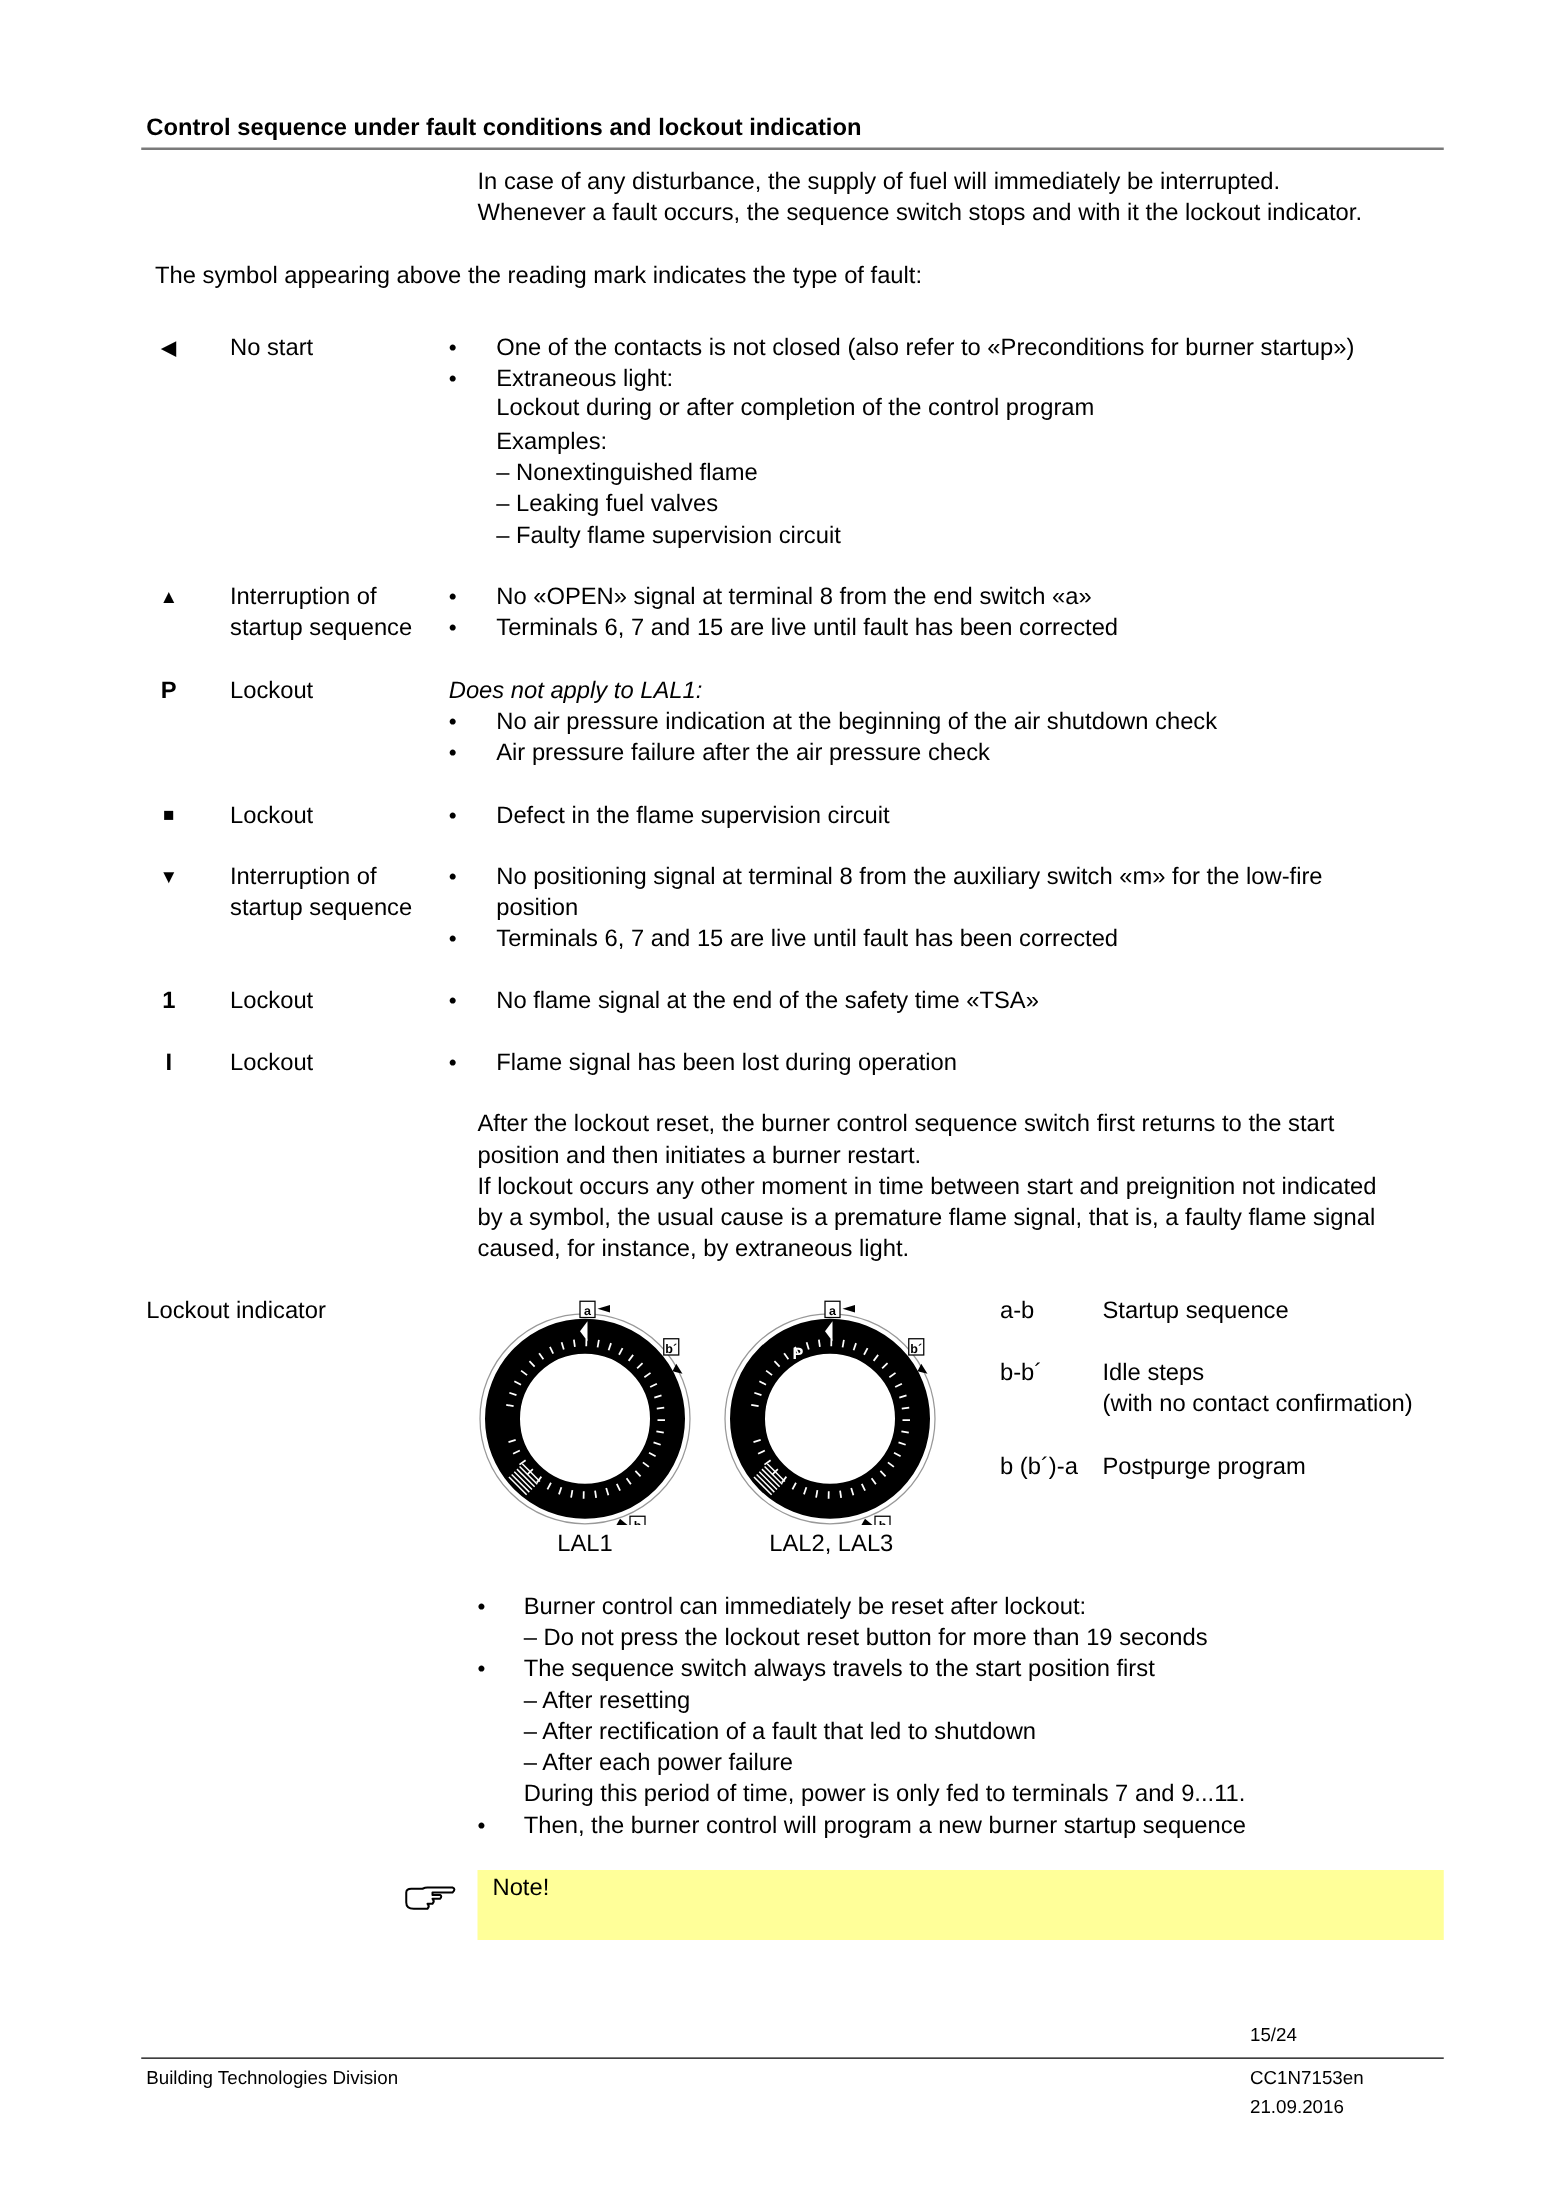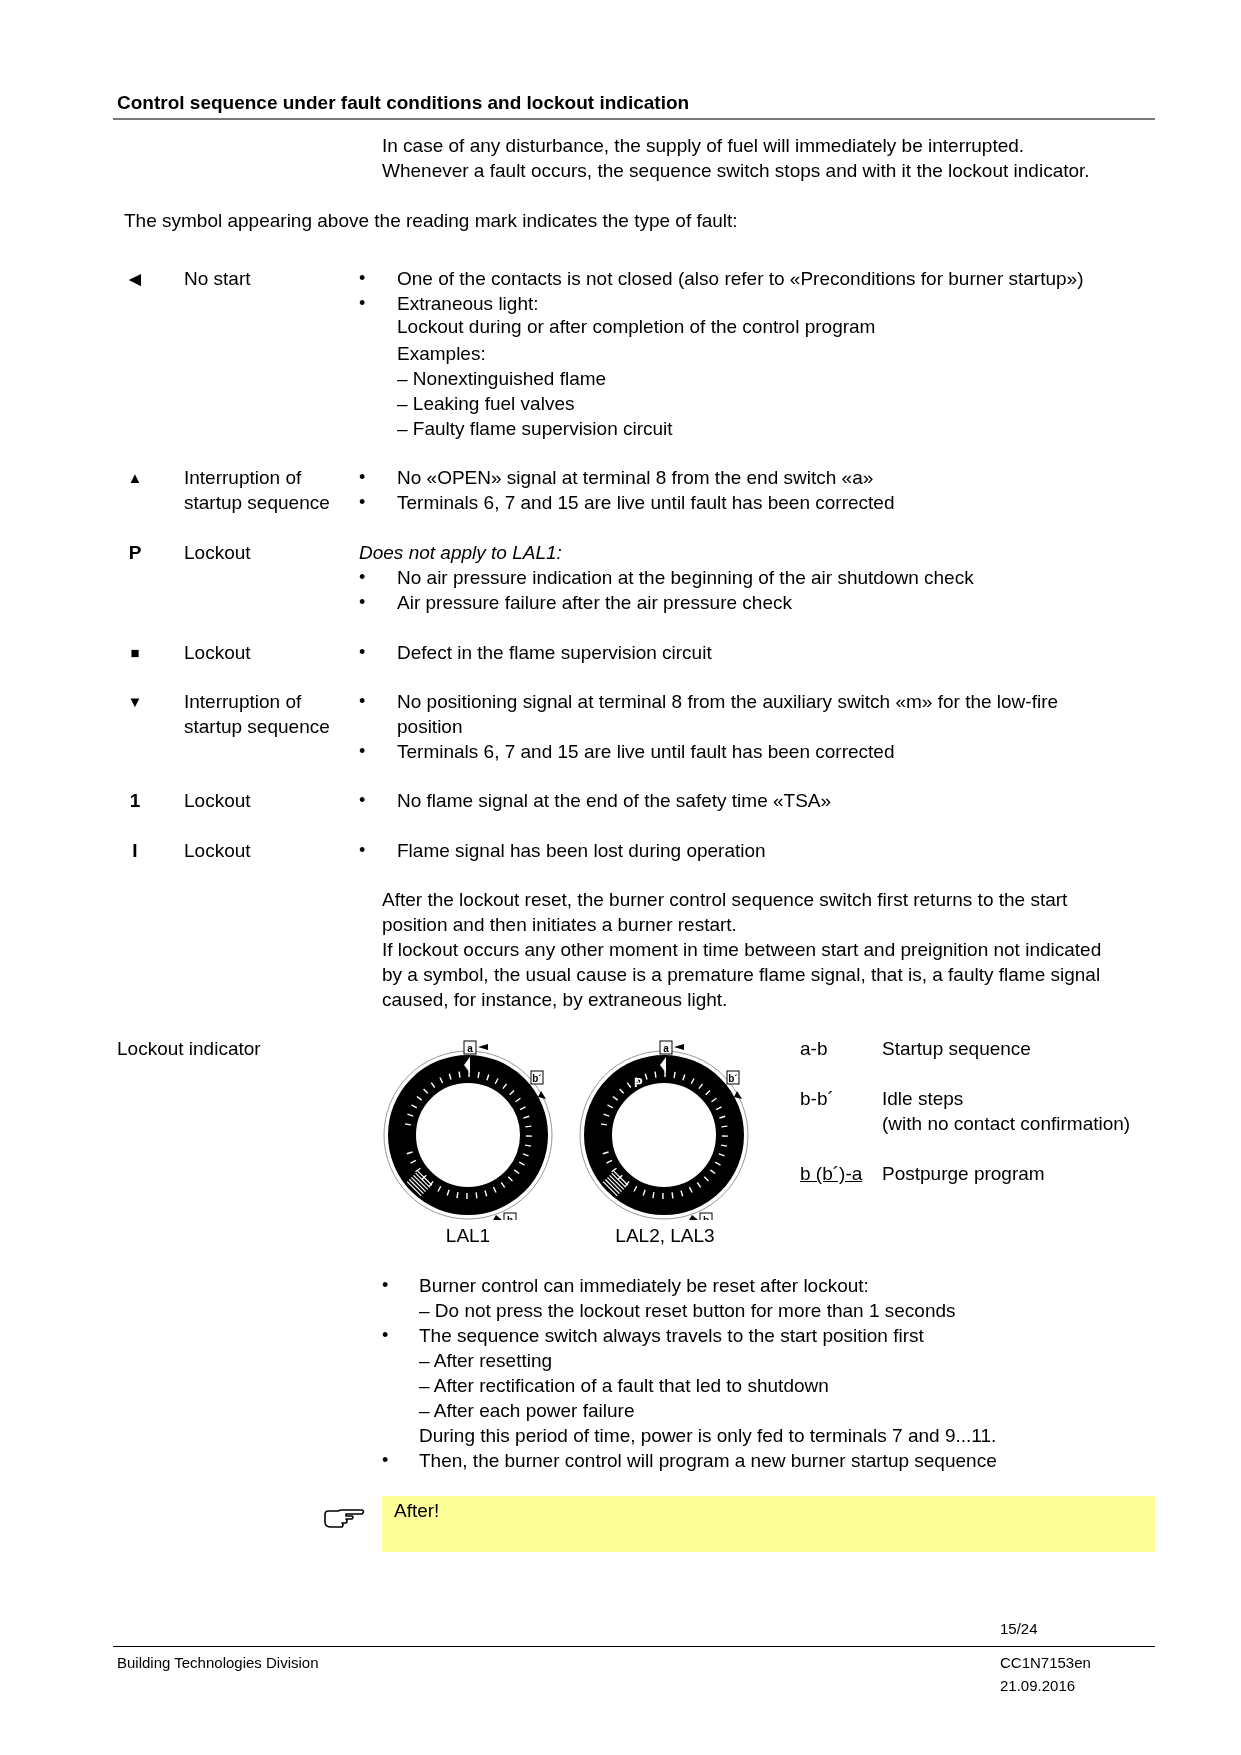--- a/index.html
+++ b/index.html
@@ -228,43 +228,43 @@
     </svg>
 </div>
 <div class="abs" style="left:438px; top:1223px; width:60px; text-align:center;">LAL1</div>
 <div class="abs" style="left:600px; top:1223px; width:130px; text-align:center;">LAL2, LAL3</div>
 
 <div class="legend-key" style="top:1036px;">a-b</div>
 <div class="legend-val" style="top:1036px;">Startup sequence</div>
 <div class="legend-key" style="top:1086px;">b-b´</div>
 <div class="legend-val" style="top:1086px;">Idle steps</div>
 <div class="legend-val" style="top:1111px;">(with no contact confirmation)</div>
-<div class="legend-key" style="top:1161px;text-decoration:underline;">b (b´)-a</div>
+<div class="legend-key" style="top:1161px;">b (b´)-a</div>
 <div class="legend-val" style="top:1161px;">Postpurge program</div>
 
 <div id="reset-notes">
     <div class="bul" style="left: 382px; top: 1273px;">•</div>
     <div class="btx" style="left: 419px; top: 1273px;">Burner control can immediately be reset after lockout:</div>
-    <div class="btx" style="left: 419px; top: 1298px;">– Do not press the lockout reset button for more than 1 seconds</div>
+    <div class="btx" style="left: 419px; top: 1298px;">– Do not press the lockout reset button for more than 19 seconds</div>
     <div class="bul" style="left: 382px; top: 1323px;">•</div>
     <div class="btx" style="left: 419px; top: 1323px;">The sequence switch always travels to the start position first</div>
     <div class="btx" style="left: 419px; top: 1348px;">– After resetting</div>
     <div class="btx" style="left: 419px; top: 1373px;">– After rectification of a fault that led to shutdown</div>
     <div class="btx" style="left: 419px; top: 1398px;">– After each power failure</div>
     <div class="btx" style="left: 419px; top: 1423px;">During this period of time, power is only fed to terminals 7 and 9...11.</div>
     <div class="bul" style="left: 382px; top: 1448px;">•</div>
     <div class="btx" style="left: 419px; top: 1448px;">Then, the burner control will program a new burner startup sequence</div>
   </div>
 
 <div class="abs" style="left:322px; top:1508px;">
   <svg width="44" height="24" viewBox="0 0 44 24">
     <path d="M3 6 Q3 3 7 3 L16 3 Q18 2 20 2 L40 2 Q43 3 40 6 L24 6 L24 8 L30 8 Q32 9 30 11 L24 11 Q26 13 24 15 L20 15 Q22 17 20 19 L9 19 Q3 19 3 14 Z" fill="none" stroke="#000" stroke-width="1.6" stroke-linejoin="round"></path>
   </svg>
 </div>
 <div class="note-box">
-  <div class="note-line" style="top:2px;">After!</div>
+  <div class="note-line" style="top:2px;">Note!</div>
 </div>
 
 <div class="abs small right" style="left:1000px; top:1618px; width:155px;">15/24</div>
 <div class="footer-rule"></div>
 <div class="abs small" style="left:117px; top:1652px;">Building Technologies Division</div>
 <div class="abs small right" style="left:1000px; top:1652px; width:155px;">CC1N7153en</div>
 <div class="abs small right" style="left:1000px; top:1675px; width:155px;">21.09.2016</div>
 
 </body></html>

